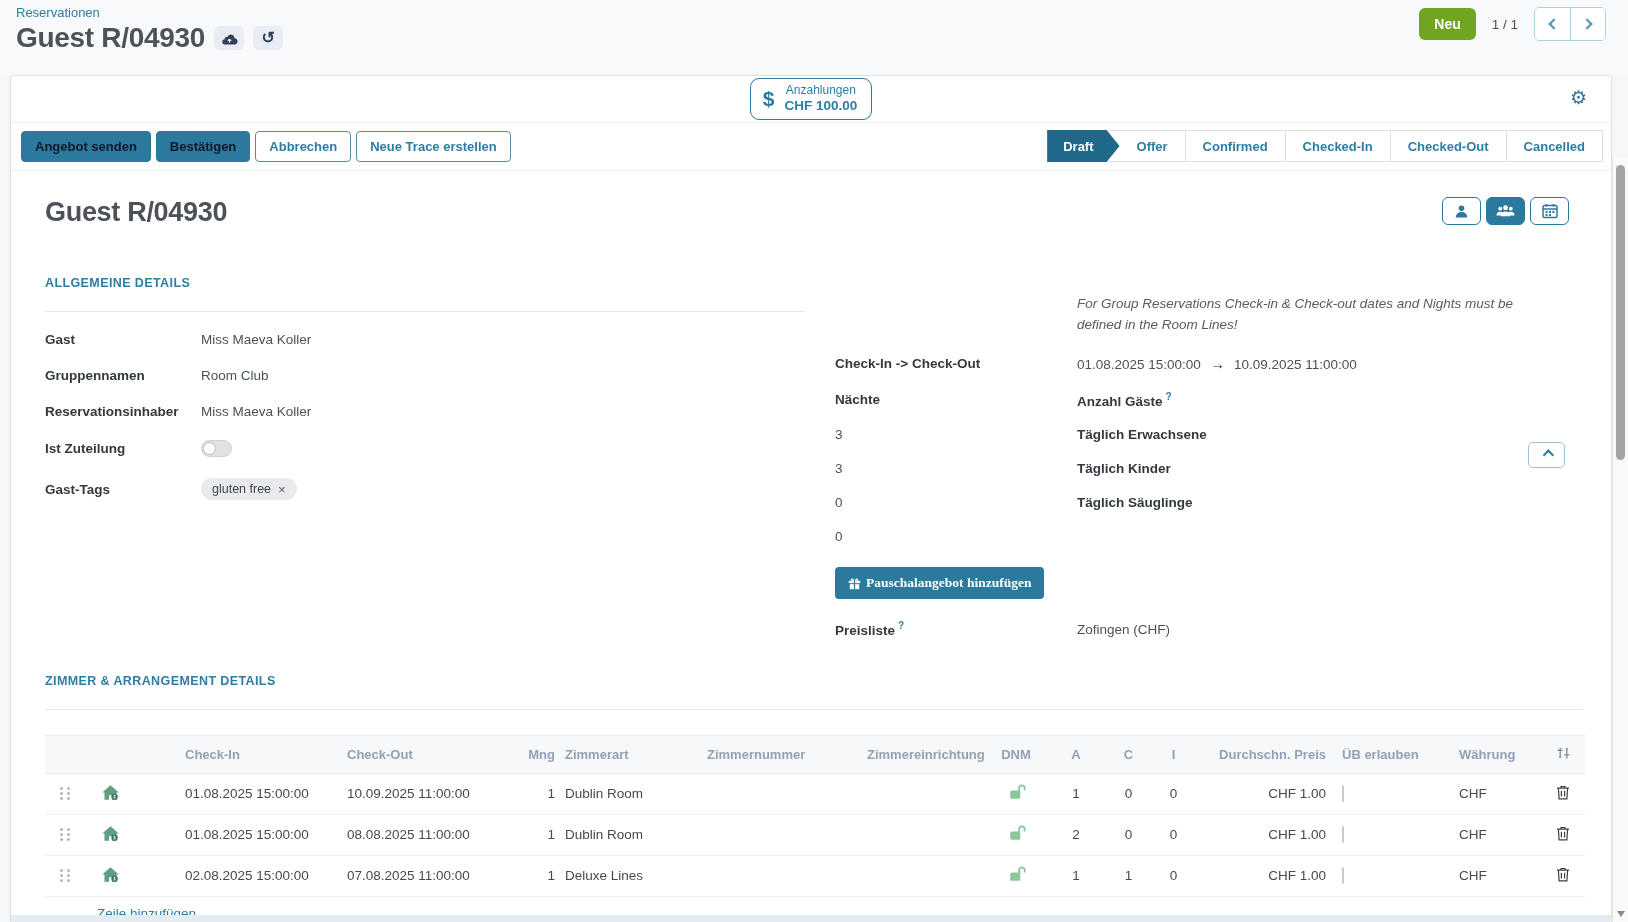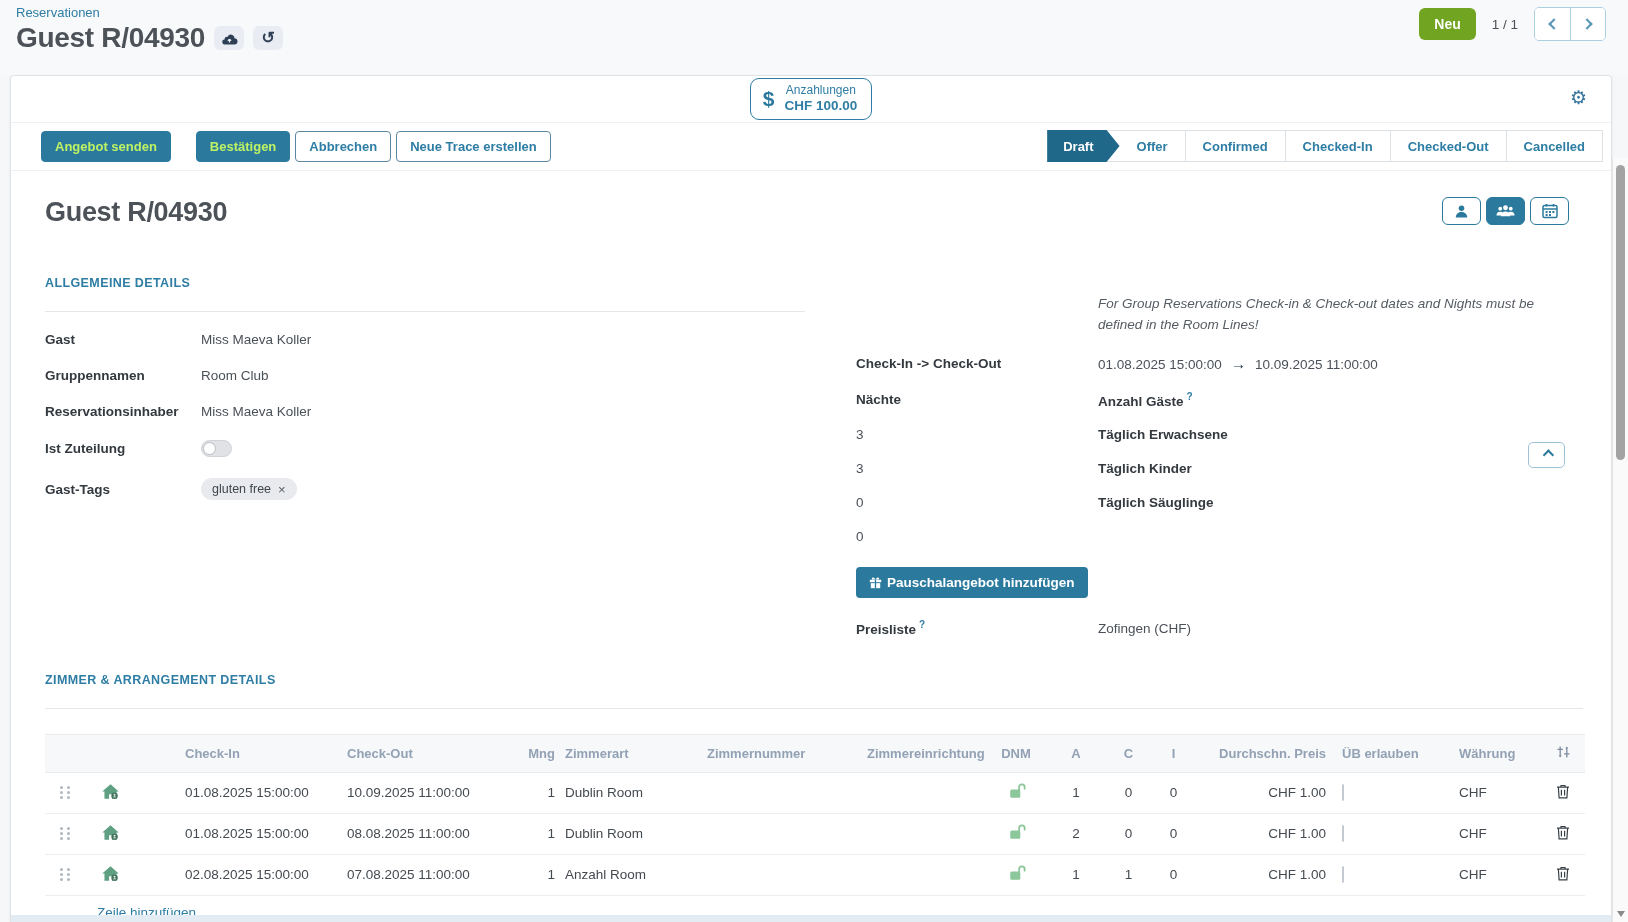--- a/index.html
+++ b/index.html
@@ -34,50 +34,50 @@
   .deposit-row { position:relative; height:47px; display:flex; align-items:center; justify-content:center; border-bottom:1px solid #eef0f2; }
   .deposit-btn { display:flex; align-items:center; gap:10px; border:1px solid #2e7da4; border-radius:9px; background:#fff; padding:4px 14px 4px 12px; cursor:pointer; }
   .deposit-dollar { font-size:21px; font-weight:700; color:#2b7a9e; }
   .deposit-texts { display:flex; flex-direction:column; align-items:center; line-height:1.25; }
   .deposit-label { font-size:12px; color:#2e7da4; }
   .deposit-amount { font-size:13.5px; font-weight:700; color:#2e7da4; }
   .gear-btn { position:absolute; right:24px; top:12px; font-size:19px; color:#39759c; cursor:pointer; background:none; border:none; line-height:1; }
   
   .action-row { display:flex; align-items:center; padding:7px 8px 8px 10px; border-bottom:1px solid #eef0f2; }
   .btn { font-family:inherit; font-size:13px; font-weight:700; border-radius:4px; padding:7px 13px; cursor:pointer; margin-right:5px; }
-  .btn-primary { background:#2b7a9e; color:#bef264; border:1px solid #2b7a9e;margin-left:20px; }
+  .btn-primary { background:#2b7a9e; color:#0f172a; border:1px solid #2b7a9e; }
   .btn-outline { background:#fff; color:#2e7da4; border:1px solid #5d87a1; }
   .statusbar { margin-left:auto; display:flex; align-items:stretch; height:32px; border:1px solid #dde2e7; background:#fff; }
   .status-step { display:flex; align-items:center; padding:0 17px; color:#2e7da4; font-weight:600; font-size:13px; cursor:pointer; white-space:nowrap; }
   .status-step.divided { border-left:1px solid #dde2e7; }
   .status-step.active { background:#20688a; color:#fff; margin:-1px 0 -1px -1px; padding:0 26px 0 16px;
      clip-path:polygon(0 0, calc(100% - 13px) 0, 100% 50%, calc(100% - 13px) 100%, 0 100%); border:none; }
   
   .sheet { padding:26px 28px 0 34px; position:relative; }
   .sheet-head { display:flex; align-items:flex-start; }
   .sheet-title { font-size:27px; font-weight:700; color:#4c5258; letter-spacing:-0.3px; }
   .view-toggles { margin-left:auto; margin-right:14px; display:flex; gap:5px; }
   .vt-btn { width:39px; height:28px; border:1px solid #2b7a9e; border-radius:6px; background:#fff; display:flex; align-items:center; justify-content:center; cursor:pointer; }
   .vt-btn.active { background:#2b7a9e; }
   .columns { display:flex; margin-top:48px; gap:30px; }
   .col-left  { width:760px; }
   .col-right { flex:1; position:relative; }
   .section-heading { color:#2e7da4; font-size:12.5px; font-weight:700; letter-spacing:.4px; padding-bottom:21px; border-bottom:1px solid #e4e7ea; }
   .field-grid { display:grid; grid-template-columns:156px 1fr; row-gap:21px; align-items:center; margin-top:20px; }
-  .col-right .field-grid { grid-template-columns:242px 1fr; row-gap:19px; margin-top:18px;margin-left:21px; }
+  .col-right .field-grid { grid-template-columns:242px 1fr; row-gap:19px; margin-top:18px; }
   .f-label { font-weight:700; color:#33393f; font-size:13.5px; }
   .f-value { color:#4b5158; font-size:13.5px; cursor:text; }
   .note { font-style:italic; color:#565c63; font-size:13.5px; line-height:1.55; max-width:480px; }
   .toggle { width:31px; height:17px; border-radius:9px; background:#e0e2e5; border:1px solid #cfd2d6; position:relative; cursor:pointer; }
   .toggle .knob { position:absolute; left:1px; top:1px; width:13px; height:13px; border-radius:50%; background:#fff; border:1px solid #b9bdc2; }
   .tag-pill { display:inline-flex; align-items:flex-end; gap:7px; background:#e8eaed; border-radius:12px; padding:4px 11px; font-size:12.5px; color:#3f464d; cursor:pointer; }
   .tag-x { color:#5a6169; font-size:13px; cursor:pointer; line-height:1; }
   .date-arrow { font-weight:700; color:#22314a; margin:0 9px; font-size:15px; }
   .help-sup { color:#2e7da4; font-size:10px; vertical-align:super; margin-left:3px; }
-  .pkg-btn { grid-column:1 / -1; justify-self:start; display:inline-flex; align-items:center; gap:5px; background:#2b7a9e; color:#fff; border:none; border-radius:4px; font-family:Liberation Sans, sans-serif; font-size:13.5px; font-weight:700; padding:8px 13px; cursor:pointer; margin:4px 0 2px; }
+  .pkg-btn { grid-column:1 / -1; justify-self:start; display:inline-flex; align-items:center; gap:5px; background:#2b7a9e; color:#fff; border:none; border-radius:4px; font-family:Liberation Serif, serif; font-size:13.5px; font-weight:700; padding:8px 13px; cursor:pointer; margin:4px 0 2px; }
   .collapse-btn { position:absolute; top:166px; right:18px; width:37px; height:26px; background:#fff; border:1px solid #9fc2d6; border-radius:5px; display:flex; align-items:center; justify-content:center; cursor:pointer; }
   
   .rooms-section { margin-top:36px; }
   .rooms-table { width:1540px; border-collapse:collapse; table-layout:fixed; margin-top:25px; }
   .rooms-table th { background:#f7f8fa; color:#92a1b4; font-weight:600; font-size:13px; height:38px; border-top:1px solid #e9ebee; border-bottom:1px solid #e9ebee; text-align:left; white-space:nowrap; overflow:hidden; }
   .rooms-table td { height:41px; border-bottom:1px solid #eceef0; font-size:13.5px; color:#444a50; white-space:nowrap; overflow:hidden; vertical-align:middle; }
   .al-r { text-align:right !important; }
   .al-c { text-align:center !important; }
   .pad-l14 { padding-left:14px; } .pad-l6 { padding-left:6px; } .pad-l4 { padding-left:4px; }
   .pad-l28 { padding-left:28px; } .pad-l16 { padding-left:16px; }
@@ -422,21 +422,21 @@
       <svg width="19" height="17" viewBox="0 0 20 18">
         <path d="M10 1.2 1.3 9h2.3v7.6h4.9v-4.7h3v4.7h4.9V9h2.3z" fill="#5f9f82"></path>
         <circle cx="14.3" cy="13.4" r="3.4" fill="#44735d"></circle>
         <circle cx="14.3" cy="12.5" r="1" fill="#eaf2ee"></circle>
         <path d="M12.6 15.1a1.8 1.5 0 0 1 3.4 0z" fill="#eaf2ee"></path>
       </svg>
     </td>
     <td class="pad-l14 cell-checkin">02.08.2025 15:00:00</td>
     <td class="pad-l6 cell-checkout">07.08.2025 11:00:00</td>
     <td class="al-r pad-r6 cell-mng">1</td>
-    <td class="pad-l4 cell-zimmerart">Anzahl Room</td>
+    <td class="pad-l4 cell-zimmerart">Deluxe Lines</td>
     <td class="pad-l6 cell-zimmernummer"></td>
     <td class="pad-l6 cell-einrichtung"></td>
     <td class="al-c">
       <svg width="19" height="18" viewBox="0 0 20 18">
         <path d="M12.8 7.6V4.9a2.9 2.9 0 0 1 5.8 0v1.6" fill="none" stroke="#8bc79b" stroke-width="1.9" stroke-linecap="round"></path>
         <rect x="3.4" y="7.4" width="10.6" height="8.6" rx="1.6" fill="#8bc79b"></rect>
       </svg>
     </td>
     <td class="al-c cell-a">1</td>
     <td class="al-c cell-c">1</td>

